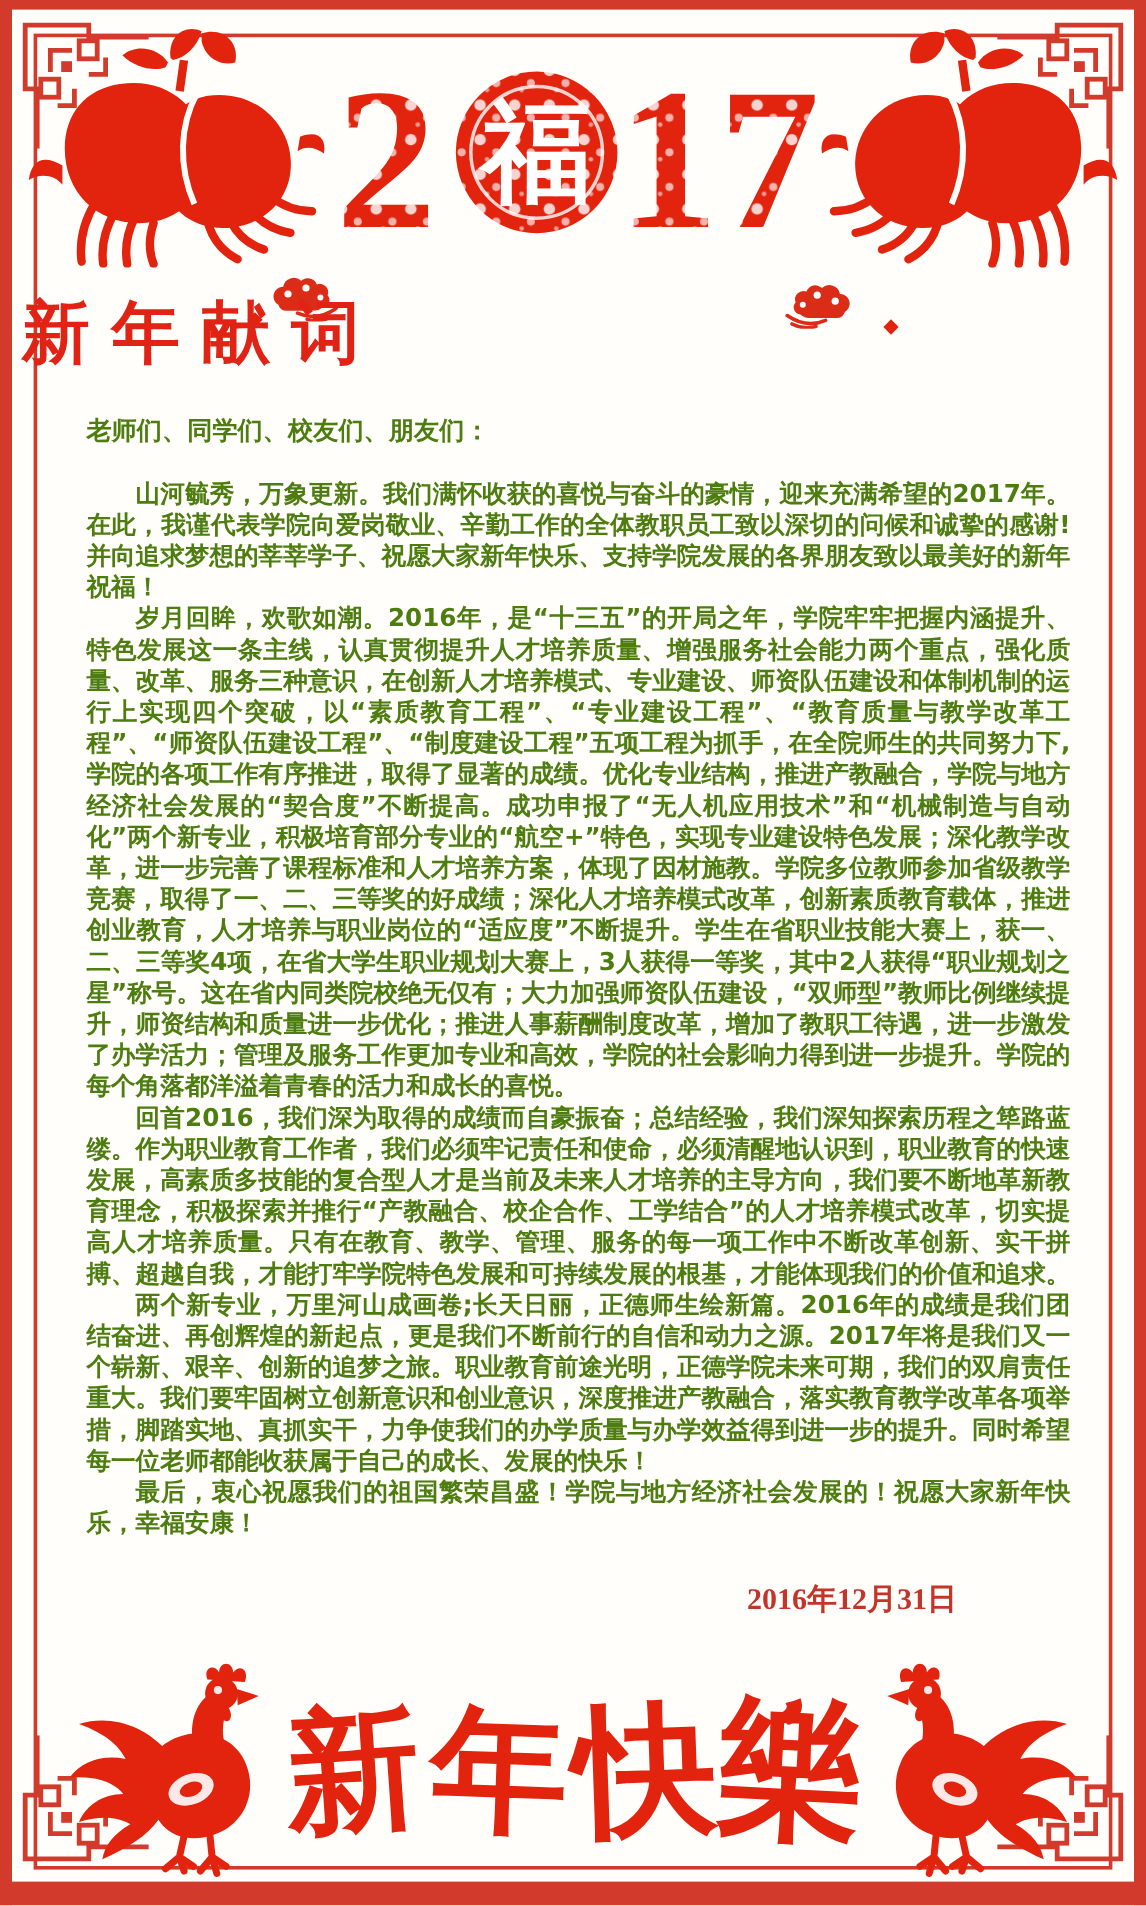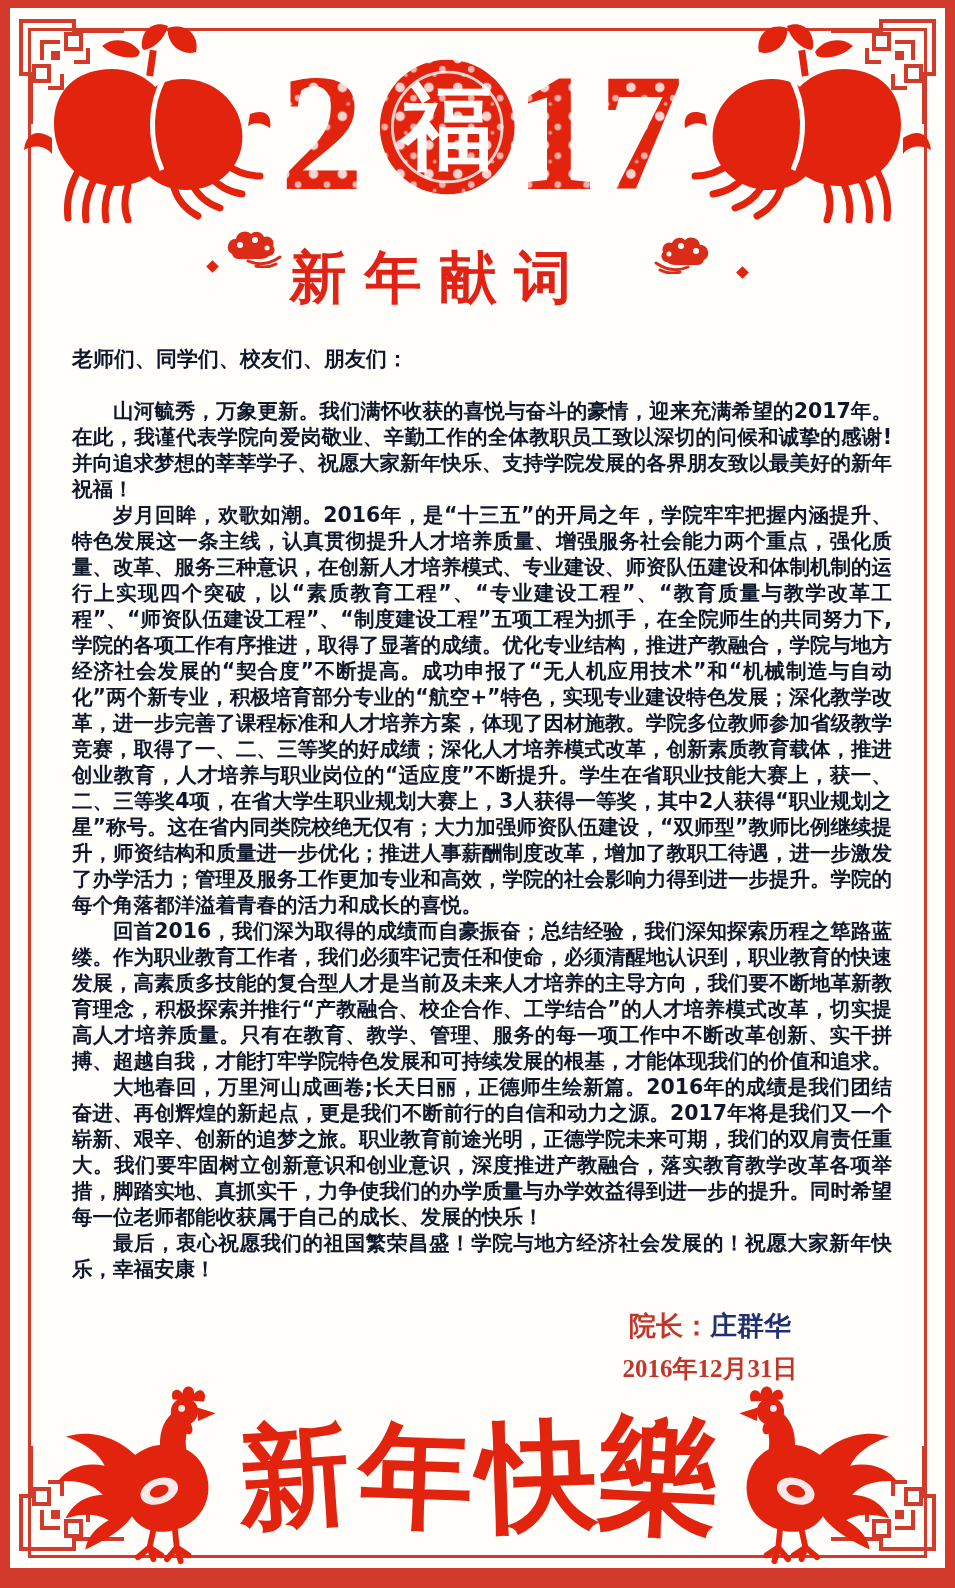--- a/index.html
+++ b/index.html
@@ -25,25 +25,25 @@
   .basket.left{left:22px;top:18px;}
   .basket.right{left:683px;top:18px;transform:scaleX(-1);}
   .year-banner{position:absolute;left:276px;top:50px;width:404px;height:152px;}
   .cloud{position:absolute;width:70px;height:44px;}
   .cloud.left{left:218px;top:224px;}
   .cloud.right{left:648px;top:230px;transform:scaleX(-1);}
   .sparkle{position:absolute;width:9px;height:9px;background:#e2230e;transform:rotate(45deg);}
   .sparkle.s1{left:208px;top:262px;}
   .sparkle.s2{left:738px;top:268px;}
   
-  .title{position:absolute;left:14px;top:240px;width:833px;text-align:center;
+  .title{position:absolute;left:0;top:240px;width:833px;text-align:left;
          font-family:"Liberation Serif","DejaVu Serif",serif;font-weight:900;
          font-size:57px;letter-spacing:18px;text-indent:18px;color:#e02315;}
   
-  .letter{position:absolute;left:72px;top:346px;width:820px;color:#0f172a;
+  .letter{position:absolute;left:72px;top:346px;width:820px;color:#4d7c0f;
           font-size:20.5px;line-height:26px;text-align:justify;font-weight:600;}
   .letter .greeting{text-indent:0;margin:0 0 26px 0;font-size:21px;}
   .letter p{margin:0;text-indent:2em;}
   
   .signature{position:absolute;left:555px;top:1308px;width:310px;text-align:center;}
   .sig-line{font-size:27px;font-weight:700;color:#c33529;}
   .sig-name{color:#203070;}
   .sig-date{font-size:25px;font-weight:700;color:#c33529;margin-top:8px;
             font-family:"Liberation Serif","DejaVu Serif",serif;}
   
@@ -207,28 +207,25 @@
   <div class="sparkle s1"></div>
   <div class="sparkle s2"></div>
 
   <div class="title">新年献词</div>
 
   <div class="letter">
     <div class="greeting">老师们、同学们、校友们、朋友们：</div>
     <p>山河毓秀，万象更新。我们满怀收获的喜悦与奋斗的豪情，迎来充满希望的2017年。在此，我谨代表学院向爱岗敬业、辛勤工作的全体教职员工致以深切的问候和诚挚的感谢!并向追求梦想的莘莘学子、祝愿大家新年快乐、支持学院发展的各界朋友致以最美好的新年祝福！</p>
     <p>岁月回眸，欢歌如潮。2016年，是“十三五”的开局之年，学院牢牢把握内涵提升、特色发展这一条主线，认真贯彻提升人才培养质量、增强服务社会能力两个重点，强化质量、改革、服务三种意识，在创新人才培养模式、专业建设、师资队伍建设和体制机制的运行上实现四个突破，以“素质教育工程”、“专业建设工程”、“教育质量与教学改革工程”、“师资队伍建设工程”、“制度建设工程”五项工程为抓手，在全院师生的共同努力下,学院的各项工作有序推进，取得了显著的成绩。优化专业结构，推进产教融合，学院与地方经济社会发展的“契合度”不断提高。成功申报了“无人机应用技术”和“机械制造与自动化”两个新专业，积极培育部分专业的“航空+”特色，实现专业建设特色发展；深化教学改革，进一步完善了课程标准和人才培养方案，体现了因材施教。学院多位教师参加省级教学竞赛，取得了一、二、三等奖的好成绩；深化人才培养模式改革，创新素质教育载体，推进创业教育，人才培养与职业岗位的“适应度”不断提升。学生在省职业技能大赛上，获一、二、三等奖4项，在省大学生职业规划大赛上，3人获得一等奖，其中2人获得“职业规划之星”称号。这在省内同类院校绝无仅有；大力加强师资队伍建设，“双师型”教师比例继续提升，师资结构和质量进一步优化；推进人事薪酬制度改革，增加了教职工待遇，进一步激发了办学活力；管理及服务工作更加专业和高效，学院的社会影响力得到进一步提升。学院的每个角落都洋溢着青春的活力和成长的喜悦。</p>
     <p>回首2016，我们深为取得的成绩而自豪振奋；总结经验，我们深知探索历程之筚路蓝缕。作为职业教育工作者，我们必须牢记责任和使命，必须清醒地认识到，职业教育的快速发展，高素质多技能的复合型人才是当前及未来人才培养的主导方向，我们要不断地革新教育理念，积极探索并推行“产教融合、校企合作、工学结合”的人才培养模式改革，切实提高人才培养质量。只有在教育、教学、管理、服务的每一项工作中不断改革创新、实干拼搏、超越自我，才能打牢学院特色发展和可持续发展的根基，才能体现我们的价值和追求。</p>
-    <p>大地春回，万里河山成画卷;长天日丽，正德师生绘新篇。2016年的成绩是我们团结奋进、再创辉煌的新起点，更是我们不断前行的自信和动力之源。2017年将是我们又一个崭新、艰辛、创新的追梦之旅。职业教育前途光明，正德学院未来可期，我们的双肩责任重大。我们要牢固树立创新意识和创业意识，深度推进产教融合，落实教育教学改革各项举措，脚踏实地、真抓实干，力争使我们的办学质量与办学效益得到进一步的提升。同时希望每一位老师都能收获属于自己的成长、发展的快乐！</p>
+    <p>两个新专业，万里河山成画卷;长天日丽，正德师生绘新篇。2016年的成绩是我们团结奋进、再创辉煌的新起点，更是我们不断前行的自信和动力之源。2017年将是我们又一个崭新、艰辛、创新的追梦之旅。职业教育前途光明，正德学院未来可期，我们的双肩责任重大。我们要牢固树立创新意识和创业意识，深度推进产教融合，落实教育教学改革各项举措，脚踏实地、真抓实干，力争使我们的办学质量与办学效益得到进一步的提升。同时希望每一位老师都能收获属于自己的成长、发展的快乐！</p>
     <p>最后，衷心祝愿我们的祖国繁荣昌盛！学院与地方经济社会发展的！祝愿大家新年快乐，幸福安康！</p>
   </div>
 
   <div class="signature">
-    <div class="sig-line">
-      <span>院长：</span><span class="sig-name">庄群华</span>
-    </div>
     <div class="sig-date">2016年12月31日</div>
   </div>
 
   <svg class="rooster left" viewBox="0 0 200 185">
     <g fill="#e2230e">
       <path d="M92,78 C70,52 40,44 14,52 C36,60 48,70 54,82 C34,78 16,84 6,98 C28,96 44,102 52,112 C34,112 20,122 14,136 C34,130 48,132 58,138 C44,146 36,156 34,168 C56,158 72,148 82,134 Z"></path>
       <path d="M84,72 C108,52 144,58 156,84 C168,110 156,140 126,148 C100,155 80,142 76,118 C73,100 74,84 84,72 Z"></path>
       <path d="M112,72 C108,50 114,32 130,24 L146,32 C138,42 136,54 138,66 C130,74 120,76 112,72 Z"></path>
       <circle cx="136" cy="26" r="14"></circle>
       <path d="M124,14 C120,4 130,0 134,8 C134,-2 146,-2 146,8 C152,0 160,6 156,16 Z"></path>

